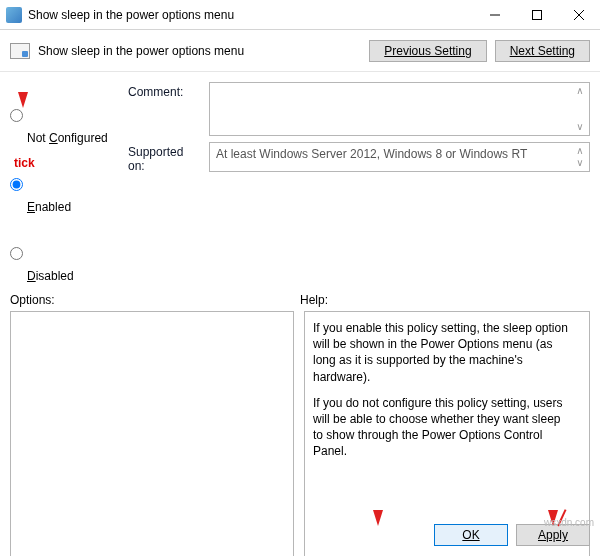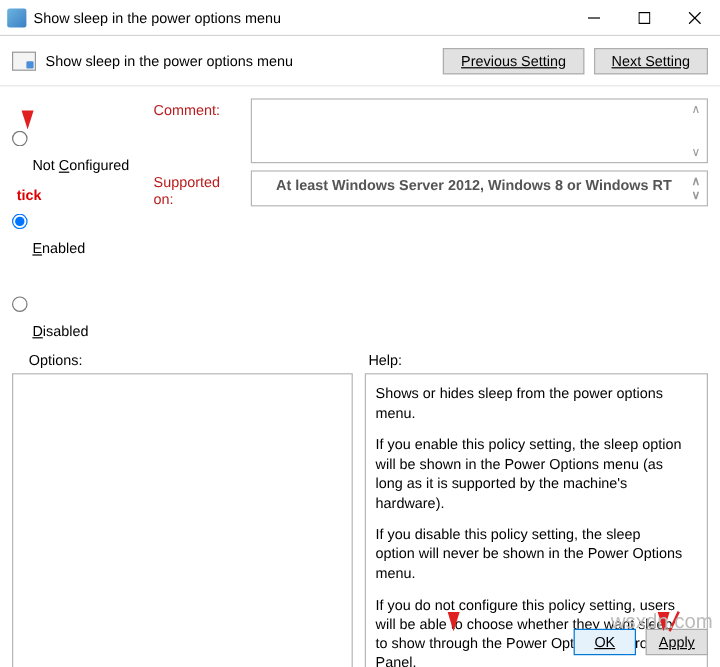--- a/index.html
+++ b/index.html
@@ -20,42 +20,42 @@
     
     .config-area { display: flex; padding: 10px 10px 0 10px; gap: 8px; }
     .radio-col { width: 110px; display: flex; flex-direction: column; gap: 10px; padding-top: 4px; }
     .radio-row { display: flex; align-items: center; gap: 4px; position: relative; }
     input[type=radio] { margin: 0; width:13px; height:13px; }
     .radio-row label { color: #000; margin-top: 45px; }
     .radio-row label u { text-decoration: underline; }
     
     .fields-col { flex: 1; display: flex; flex-direction: column; gap: 6px; }
     .field-row { display: flex; gap: 6px; }
-    .field-label { width: 75px; padding-top: 3px; color:#b91c1c; }
+    .field-label { width: 75px; padding-top: 3px; color:#0f172a; }
     .comment-box { flex: 1; height: 54px; border: 1px solid #b6b6b6; background:#fff; position:relative; }
-    .supported-box { flex: 1; height: 30px; border: 1px solid #b6b6b6; background:#fff; padding: 4px 20px 4px 20px; color:#555; position:relative;font-weight:bold; }
+    .supported-box { flex: 1; height: 30px; border: 1px solid #b6b6b6; background:#fff; padding: 4px 20px 4px 6px; color:#555; position:relative; }
     .scroll-stub { position:absolute; top:2px; right:2px; width:14px; height:12px; color:#999; font-size:10px; text-align:center; }
     .scroll-stub.bot { top:auto; bottom:2px; }
     
-    .mid-labels { display: flex; padding: 10px 10px 2px 24px; }
+    .mid-labels { display: flex; padding: 10px 10px 2px 10px; }
     .mid-labels .l { width: 50%; color:#000; }
     
     .lower { display: flex; padding: 2px 10px 0 10px; gap: 10px; }
     .options-box { width: 284px; height: 280px; border: 1px solid #b6b6b6; background: #fff; }
     .help-box { flex: 1; height: 280px; border: 1px solid #b6b6b6; background: #fff; padding: 8px 20px 8px 8px; color:#000; line-height:1.35; position:relative; display:flex; flex-direction:column; gap:10px; }
     
     .footer { position: absolute; right: 10px; bottom: 10px; display: flex; gap: 8px; }
-    .footer .btn { width: 52px; justify-content:center; }
+    .footer .btn { width: 74px; justify-content:center; }
     
     .annot { position:absolute; color:#dd0000; font-weight:bold; font-size:12px; pointer-events:none; }
     .arrow { position:absolute; width:0; height:0; pointer-events:none; }
     .arrow.down { border-left:5px solid transparent; border-right:5px solid transparent; border-top:16px solid #e02020; }
     .arrow.diag::after{ content:""; position:absolute; width:2px; height:18px; background:#e02020; top:-18px; left:4px; transform:rotate(25deg); transform-origin:bottom;}
     
-    .watermark { position:absolute; right:6px; bottom:28px; color:#bbb; font-size:17px; pointer-events:none; }
+    .watermark { position:absolute; right:6px; bottom:28px; color:#bbb; font-size:10px; pointer-events:none; }
   </style>
 </head>
 <body>
 
 <div class="titlebar">
   <div class="icon"></div>
   <div class="title">Show sleep in the power options menu</div>
   <div class="winbtn">
     <svg viewBox="0 0 10 10">
         <line x1="0" y1="5" x2="10" y2="5" stroke="#000" stroke-width="1"></line>
@@ -116,23 +116,21 @@
 </div>
 
 <div class="mid-labels">
   <div class="l">Options:</div>
   <div class="l">Help:</div>
 </div>
 
 <div class="lower">
   <div class="options-box"></div>
   <div class="help-box">
-    <div>Shows or hides sleep from the power options menu.</div>
     <div>If you enable this policy setting, the sleep option will be shown in the Power Options menu (as long as it is supported by the machine's hardware).</div>
-    <div>If you disable this policy setting, the sleep option will never be shown in the Power Options menu.</div>
     <div>If you do not configure this policy setting, users will be able to choose whether they want sleep to show through the Power Options Control Panel.</div>
   </div>
 </div>
 
 <div class="footer">
   <div class="btn default">OK</div>
   <div class="btn">Apply</div>
 </div>
 
 <div class="arrow down" style="left:18px; top:92px;"></div>

